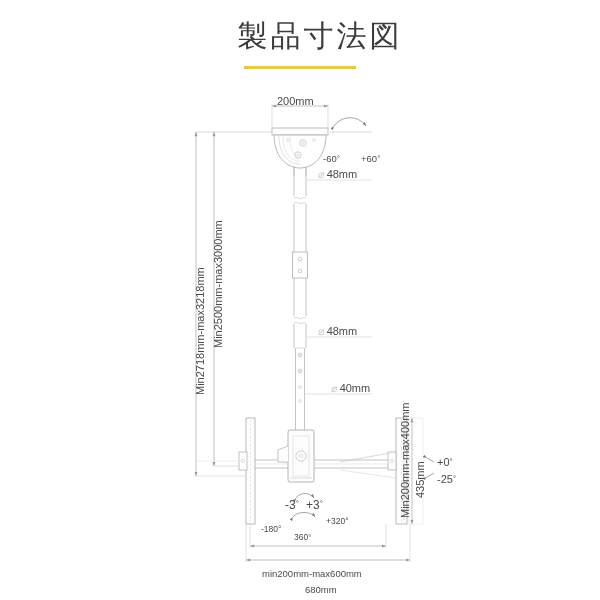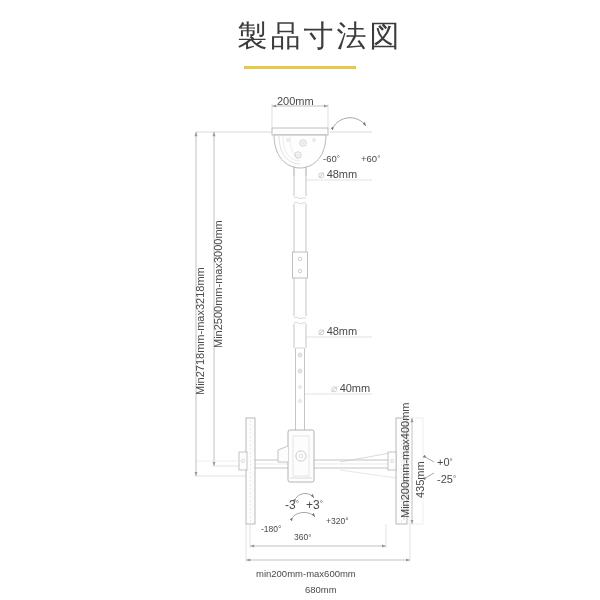--- a/index.html
+++ b/index.html
@@ -283,17 +283,17 @@
   <div class="lbl" style="left:437px; top:456px;"><span>+0</span><span class="deg">°</span></div>
   <div class="lbl" style="left:437px; top:473px;text-align:right;"><span>-25</span><span class="deg">°</span></div>
 
   <div class="lbl" style="left:285px; top:498px; font-size:12px;"><span>-3</span><span class="deg">°</span></div>
   <div class="lbl" style="left:306px; top:498px; font-size:12px;"><span>+3</span><span class="deg">°</span></div>
 
   <div class="lbl xs" style="left:261px; top:524px;">-180°</div>
   <div class="lbl xs" style="left:294px; top:516px;margin-top:16px;"><span>360</span><span class="deg">°</span></div>
   <div class="lbl xs" style="left:326px; top:516px;">+320°</div>
 
-  <div class="lbl sm" style="left:256px; top:535px;">min200mm-max600mm</div>
+  <div class="lbl sm" style="left:262px; top:535px;">min200mm-max600mm</div>
 
   <div class="lbl sm" style="left:305px; top:551px;">680mm</div>
 
 </div>
 
 </body></html>

